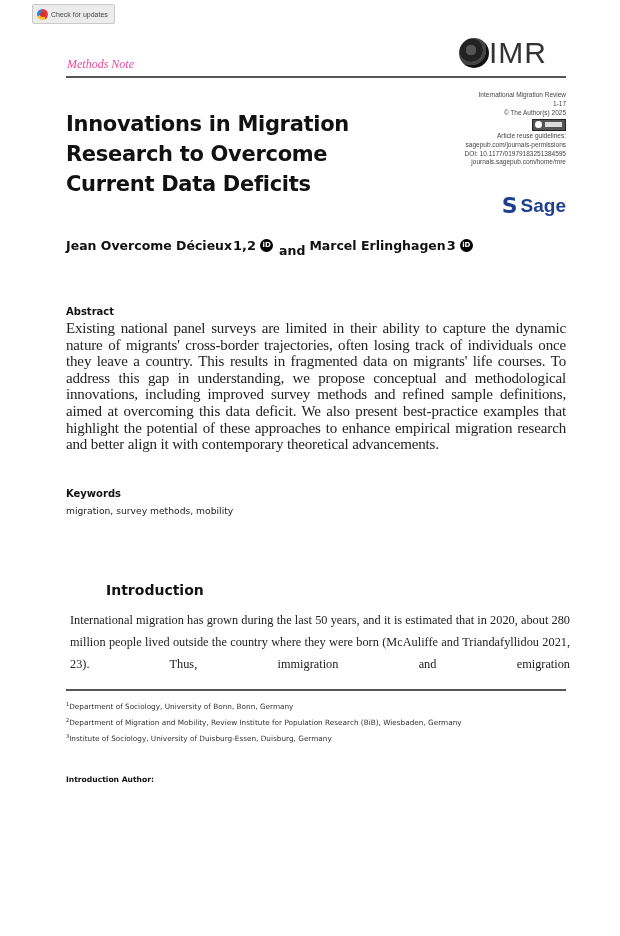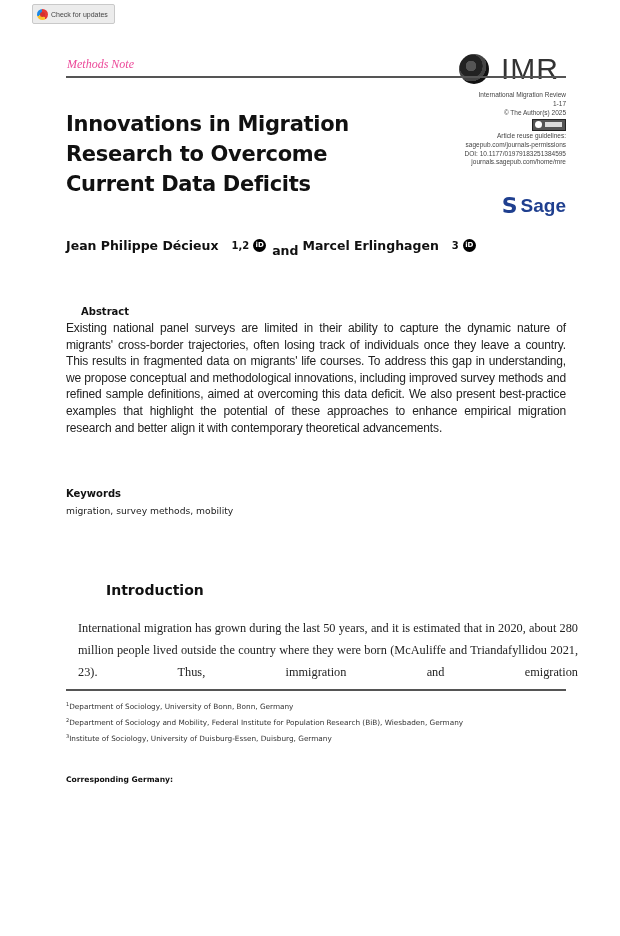--- a/index.html
+++ b/index.html
@@ -5,41 +5,41 @@
   html, body { margin: 0; padding: 0; background: #ffffff; }
   body { width: 620px; height: 936px; position: relative; overflow: hidden; font-family: "Liberation Sans", sans-serif; color: #1a1a1a; }
 
   .update-btn { position: absolute; left: 32px; top: 4px; height: 18px; padding: 0 6px 0 4px; background: #ececec; border: 1px solid #c9c9c9; border-radius: 2px; display: flex; align-items: center; gap: 3px; font-size: 7px; color: #444; }
   .update-icon { width: 11px; height: 11px; border-radius: 50%; background: conic-gradient(#e53935 0 40%, #fbc02d 40% 70%, #1e88e5 70% 100%); position: relative; }
   .update-icon::after { content: ""; position: absolute; left: 3px; top: 3px; width: 5px; height: 5px; border-radius: 50%; background: #d32f2f; }
 
   .methods-note { position: absolute; left: 67px; top: 57px; font-family: "Liberation Serif", serif; font-style: italic; font-size: 12px; color: #ec4899; }
   .top-rule { position: absolute; left: 66px; top: 76px; width: 500px; height: 2px; background: #555; }
 
-  .imr-logo { position: absolute; left: 459px; top: 38px; display: flex; align-items: center; gap: 12px; margin-top: 16px; }
+  .imr-logo { position: absolute; left: 459px; top: 38px; display: flex; align-items: center; gap: 0; }
   .imr-globe { width: 30px; height: 30px; border-radius: 50%; background: radial-gradient(circle at 40% 40%, #555 0 20%, #222 21% 45%, #444 46% 60%, #111 61% 100%); }
   .imr-text { font-family: "Liberation Sans", sans-serif; font-size: 30px; font-weight: 300; color: #333; letter-spacing: 1px; line-height: 30px; }
 
   .title { position: absolute; left: 66px; top: 95px; width: 340px; font-family: "DejaVu Sans", sans-serif; font-weight: bold; font-size: 21px; line-height: 30px; color: #111; letter-spacing: -0.3px; }
 
   .journal-info { position: absolute; right: 54px; top: 91px; width: 170px; text-align: right; font-size: 6.5px; line-height: 8.9px; color: #444; }
   .journal-info .cc { display: inline-block; width: 32px; height: 10px; background: #555; border: 1px solid #222; margin: 1px 0; vertical-align: middle; position: relative; }
   .journal-info .cc::before { content: ""; position: absolute; left: 2px; top: 1px; width: 7px; height: 7px; border-radius: 50%; background: #fff; }
   .journal-info .cc::after { content: ""; position: absolute; left: 12px; top: 2px; width: 17px; height: 5px; background: #ddd; }
   .sage-logo { position: absolute; right: 54px; top: 195px; display: flex; align-items: center; gap: 3px; color: #1f3f8f; }
   .sage-s { font-family: "DejaVu Sans", sans-serif; font-weight: bold; font-size: 22px; line-height: 22px; }
   .sage-text { font-family: "Liberation Sans", sans-serif; font-weight: bold; font-size: 19px; line-height: 22px; text-align: right; }
 
   .authors { position: absolute; left: 66px; top: 232px; font-family: "DejaVu Sans", sans-serif; font-weight: bold; font-size: 12.5px; color: #111; display: flex; align-items: center; white-space: nowrap; }
-  .authors sup { font-size: 10px; margin-left: 13px; }
+  .authors sup { font-size: 13px; margin-left: 1px; }
   .orcid { display: inline-block; width: 13px; height: 13px; border-radius: 50%; background: #000000; color: #fff; font-size: 7px; text-align: center; line-height: 13px; font-weight: bold; margin: 0 6px 0 4px; }
   .authors .and { margin: 11px 4px 0 0; }
 
-  .abstract-head { position: absolute; left: 66px; top: 306px; font-family: "DejaVu Sans", sans-serif; font-weight: bold; font-size: 10px; color: #111; margin-left: 15px; }
-  .abstract-body { position: absolute; left: 66px; top: 320px; width: 500px; font-family: Liberation Sans, sans-serif; font-size: 12px; line-height: 16.6px; text-align: justify; color: #222; letter-spacing: -0.15px; }
+  .abstract-head { position: absolute; left: 66px; top: 306px; font-family: "DejaVu Sans", sans-serif; font-weight: bold; font-size: 10px; color: #111; }
+  .abstract-body { position: absolute; left: 66px; top: 320px; width: 500px; font-family: Liberation Serif, serif; font-size: 15px; line-height: 16.6px; text-align: justify; color: #222; letter-spacing: -0.15px; }
 
   .keywords-head { position: absolute; left: 66px; top: 488px; font-family: "DejaVu Sans", sans-serif; font-weight: bold; font-size: 10px; color: #111; text-align: right; }
   .keywords-body { position: absolute; left: 66px; top: 505px; font-family: "DejaVu Sans", sans-serif; font-size: 9.2px; color: #222; }
 
   .intro-head { position: absolute; left: 66px; top: 582px; font-family: "DejaVu Sans", sans-serif; font-weight: bold; font-size: 14px; color: #111; margin-left: 40px; }
   .intro-body { position: absolute; left: 66px; top: 605px; width: 500px; font-family: "Liberation Serif", serif; font-size: 12.3px; line-height: 22px; text-align: justify; text-align-last: justify; color: #222; }
 
   .foot-rule { position: absolute; left: 66px; top: 689px; width: 500px; height: 2px; background: #555; }
   .affils { position: absolute; left: 66px; top: 698px; width: 500px; font-family: "DejaVu Sans", sans-serif; font-size: 7.3px; line-height: 12.6px; color: #333; }
   .affils sup { font-size: 5px; }
@@ -74,40 +74,40 @@
   <div>DOI: 10.1177/01979183251384595</div>
   <div>journals.sagepub.com/home/mre</div>
 </div>
 
 <div class="sage-logo">
   <span class="sage-s">S</span>
   <span class="sage-text">Sage</span>
 </div>
 
 <div class="authors">
-  <span>Jean Philippe Décieux</span>
+  <span>Jean Overcome Décieux</span>
     <sup>1,2</sup>
   <span class="orcid">iD</span>
   <span class="and">and</span>
   <span>Marcel Erlinghagen</span>
     <sup>3</sup>
   <span class="orcid">iD</span>
 </div>
 
 <div class="abstract-head">Abstract</div>
 <p class="abstract-body" style="margin:0">Existing national panel surveys are limited in their ability to capture the dynamic nature of migrants' cross-border trajectories, often losing track of individuals once they leave a country. This results in fragmented data on migrants' life courses. To address this gap in understanding, we propose conceptual and methodological innovations, including improved survey methods and refined sample definitions, aimed at overcoming this data deficit. We also present best-practice examples that highlight the potential of these approaches to enhance empirical migration research and better align it with contemporary theoretical advancements.</p>
 
 <div class="keywords-head">Keywords</div>
 <div class="keywords-body">migration, survey methods, mobility</div>
 
 <div class="intro-head">Introduction</div>
-<p class="intro-body" style="margin:12px">International migration has grown during the last 50 years, and it is estimated that in 2020, about 280 million people lived outside the country where they were born (McAuliffe and Triandafyllidou 2021, 23). Thus, immigration and emigration</p>
+<p class="intro-body" style="margin:4px">International migration has grown during the last 50 years, and it is estimated that in 2020, about 280 million people lived outside the country where they were born (McAuliffe and Triandafyllidou 2021, 23). Thus, immigration and emigration</p>
 
 <div class="foot-rule"></div>
 <div class="affils">
   <div><sup>1</sup><span>Department of Sociology, University of Bonn, Bonn, Germany</span></div>
-  <div><sup>2</sup><span>Department of Sociology and Mobility, Federal Institute for Population Research (BiB), Wiesbaden, Germany</span></div>
+  <div><sup>2</sup><span>Department of Migration and Mobility, Review Institute for Population Research (BiB), Wiesbaden, Germany</span></div>
   <div><sup>3</sup><span>Institute of Sociology, University of Duisburg-Essen, Duisburg, Germany</span></div>
 </div>
 
-<div class="corr-head">Corresponding Germany:</div>
+<div class="corr-head">Introduction Author:</div>
 <div class="corr-body">
 </div>
 
 </body></html>

